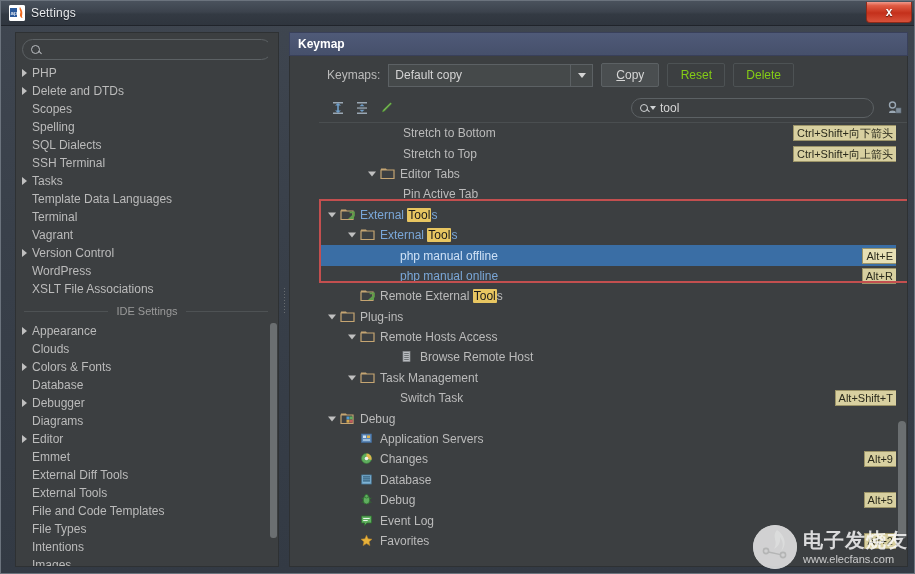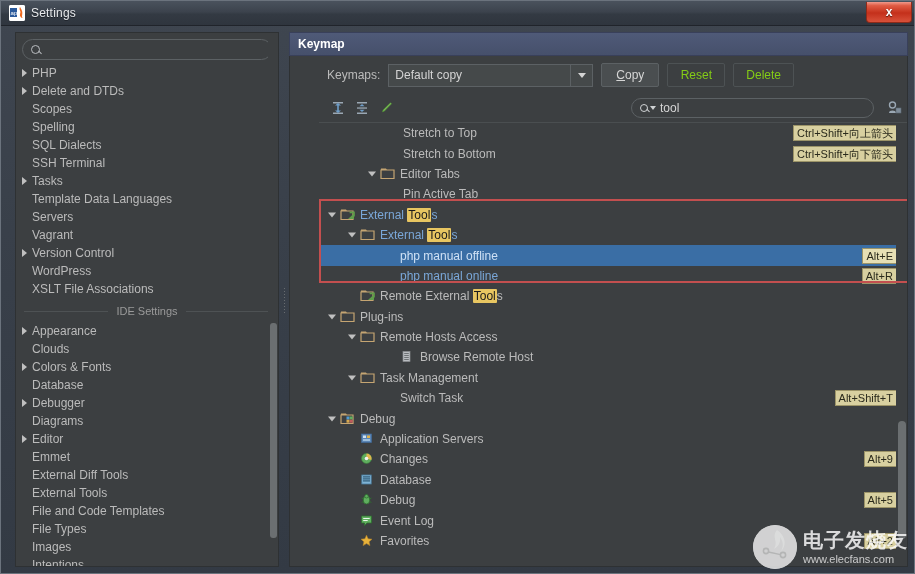--- a/index.html
+++ b/index.html
@@ -452,21 +452,21 @@
           <div class="lrow">
             <span class="tri"></span>
             <span>Tasks</span>
           </div>
           <div class="lrow">
             <span class="tri" style="visibility: hidden;"></span>
             <span>Template Data Languages</span>
           </div>
           <div class="lrow">
             <span class="tri" style="visibility: hidden;"></span>
-            <span>Servers</span>
+            <span>Terminal</span>
           </div>
           <div class="lrow">
             <span class="tri" style="visibility: hidden;"></span>
             <span>Vagrant</span>
           </div>
           <div class="lrow">
             <span class="tri"></span>
             <span>Version Control</span>
           </div>
           <div class="lrow">
@@ -523,25 +523,25 @@
           <div class="lrow">
             <span class="tri" style="visibility: hidden;"></span>
             <span>File and Code Templates</span>
           </div>
           <div class="lrow">
             <span class="tri" style="visibility: hidden;"></span>
             <span>File Types</span>
           </div>
           <div class="lrow">
             <span class="tri" style="visibility: hidden;"></span>
+            <span>Intentions</span>
+          </div>
+          <div class="lrow">
+            <span class="tri" style="visibility: hidden;"></span>
             <span>Images</span>
-          </div>
-          <div class="lrow">
-            <span class="tri" style="visibility: hidden;"></span>
-            <span>Intentions</span>
           </div>
         </div>
       <div id="left-scroll">
         <div id="left-scroll-thumb"></div>
       </div>
     </div>
 
     <div id="splitter">
       <div class="dots"></div>
     </div>
@@ -614,26 +614,26 @@
               <rect x="6" y="7.4" width="0.9" height="5" fill="#3d7fb0"></rect>
               <rect x="7.6" y="7.4" width="0.9" height="5" fill="#3d7fb0"></rect>
               <rect x="9.2" y="7.4" width="0.9" height="5" fill="#3d7fb0"></rect>
             </svg>
           </span>
         </div>
 
         <div id="keymap-tree">
           <div id="kt-rows">
               <div class="krow" style="padding-left: 84px;">
+                <span class="klabel">Stretch to Bottom</span>
+                <span class="shortcut">Ctrl+Shift+向下箭头</span>
+              </div>
+              <div class="krow" style="padding-left: 84px;">
                 <span class="klabel">Stretch to Top</span>
                 <span class="shortcut">Ctrl+Shift+向上箭头</span>
-              </div>
-              <div class="krow" style="padding-left: 84px;">
-                <span class="klabel">Stretch to Bottom</span>
-                <span class="shortcut">Ctrl+Shift+向下箭头</span>
               </div>
               <div class="krow" style="padding-left: 48px;">
                 <span class="tri2 open"></span>
                 <span class="kicon"><svg width="15" height="13" viewBox="0 0 15 13">
                     <path d="M1 3 L1 11.5 L14 11.5 L14 3 Z" fill="none" stroke="#c5a572" stroke-width="1.2"></path>
                     <path d="M1 3 L1 1.5 L6 1.5 L7 3 Z" fill="#c5a572"></path>
                   </svg></span>
                 <span class="klabel">Editor Tabs</span>
               </div>
               <div class="krow" style="padding-left: 84px;">

